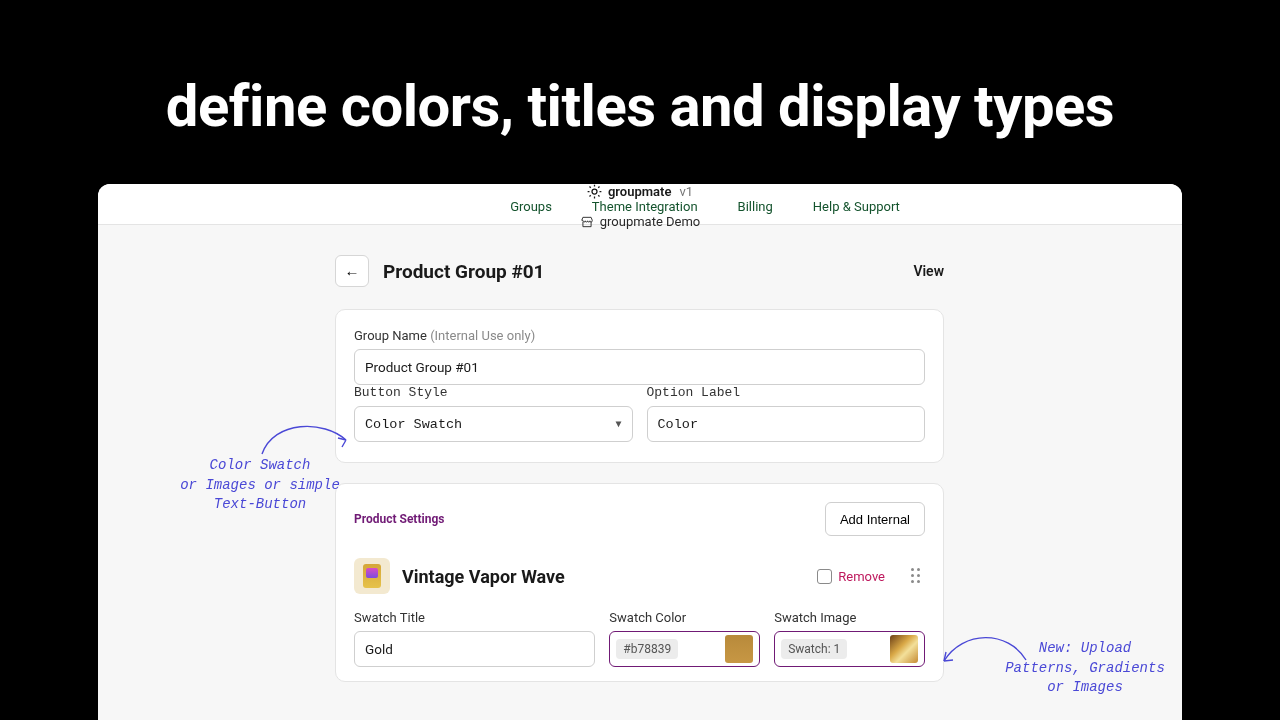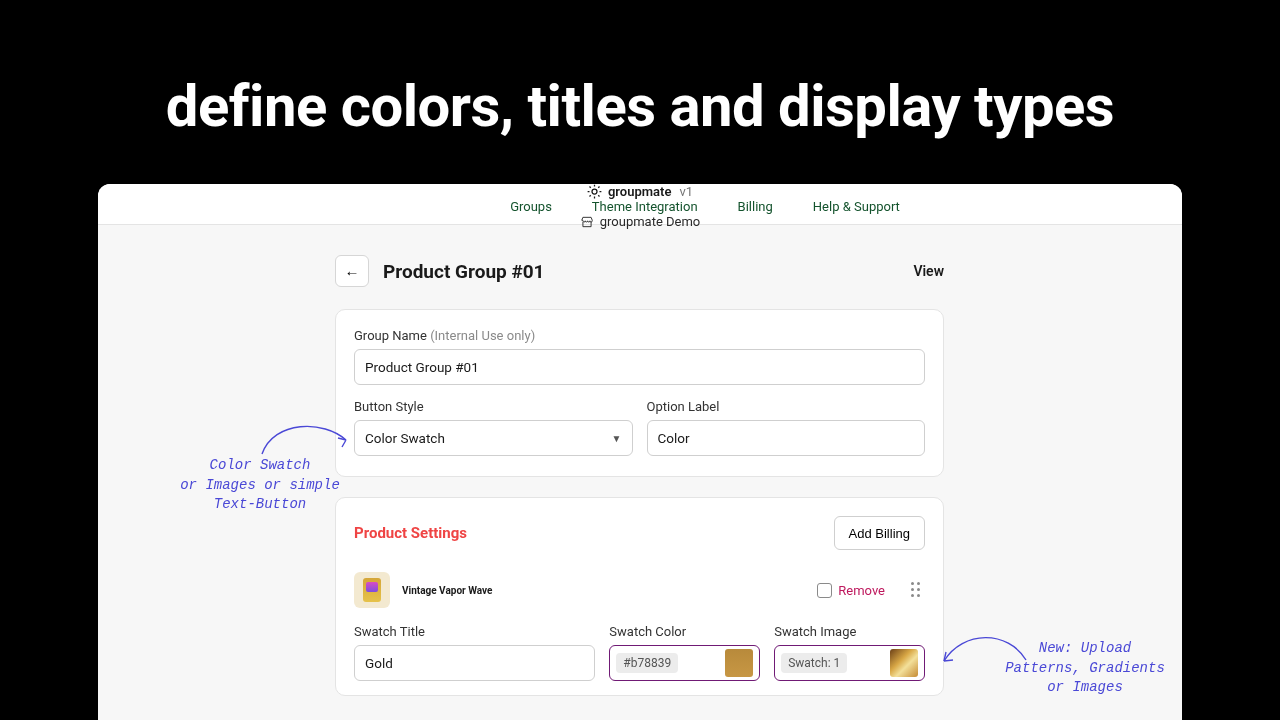--- a/index.html
+++ b/index.html
@@ -76,40 +76,40 @@
 
   .lbl { font-size: 13px; color: #333; margin-bottom: 6px; display: block; }
   .lbl .hint { color: #8a8a8a; }
   .input, .select {
     width: 100%; height: 36px; border: 1px solid #cfcfcf; border-radius: 6px;
     padding: 0 10px; font-size: 13.5px; color: #1a1a1a; background: #fff;
     display: flex; align-items: center;
   }
   .select { justify-content: space-between; cursor: pointer; }
   .tri { font-size: 10px; color: #555; }
-  .row { display: flex; gap: 14px; margin-top: 14px; }
+  .row { display: flex; gap: 14px; margin-top: 0; font-family: Liberation Mono, monospace; }
   .col { flex: 1; }
 
   .sect-head { display: flex; align-items: center; }
-  .sect-title { font-size: 15px; font-weight: 700; color: #ef4444; }
+  .sect-title { font-size: 12px; font-weight: 700; color: #701a75; }
   .add-btn {
     height: 34px; padding: 0 14px; background: #fff; border: 1px solid #cfcfcf;
     border-radius: 6px; font-size: 13px; cursor: pointer;
   }
 
   .product-row {
     display: flex; align-items: center; gap: 12px; margin-top: 22px;
   }
   .thumb {
     width: 36px; height: 36px; border-radius: 6px; background: #f3e9d0;
     display: flex; align-items: center; justify-content: center;
   }
   .watch { width: 18px; height: 24px; background: linear-gradient(180deg,#d5a638,#e6c24a); border-radius: 3px; position: relative; }
   .watch::before { content:""; position:absolute; left:3px; top:4px; width:12px; height:10px; background: linear-gradient(180deg,#d94cc3,#7c4de0); border-radius:2px; }
-  .p-name { font-size: 10px; font-weight: 700; color: #1a1a1a; }
+  .p-name { font-size: 18px; font-weight: 700; color: #1a1a1a; }
   .remove { display: flex; align-items: center; gap: 6px; font-size: 13px; color: #be185d; cursor: pointer; }
   .chk { width: 15px; height: 15px; border: 1.5px solid #8a8a8a; border-radius: 3px; display: inline-block; }
   .drag { width: 14px; height: 16px; display: grid; grid-template-columns: repeat(2, 3px); grid-template-rows: repeat(3, 3px); gap: 3px; cursor: grab; margin-left: 14px; }
   .drag span { background: #8a8a8a; border-radius: 50%; }
 
   .swatch-row { display: flex; gap: 14px; margin-top: 16px; }
   .sw-title { flex: 1.6; }
   .sw-color, .sw-image { flex: 1; }
   .input-ro {
     height: 36px; border: 1px solid #701a75; border-radius: 6px;
@@ -204,21 +204,21 @@
           <label class="lbl">Option Label</label>
           <div class="input">Color</div>
         </div>
       </div>
     </div>
 
     <div class="card" style="padding-bottom:14px;">
       <div class="sect-head">
         <div class="sect-title">Product Settings</div>
         <div class="spacer"></div>
-        <button class="add-btn">Add Billing</button>
+        <button class="add-btn">Add Internal</button>
       </div>
 
       <div class="product-row">
         <div class="thumb">
             <div class="watch"></div>
           </div>
         <div class="p-name">Vintage Vapor Wave</div>
         <div class="spacer"></div>
         <label class="remove">
           <span class="chk"></span>

